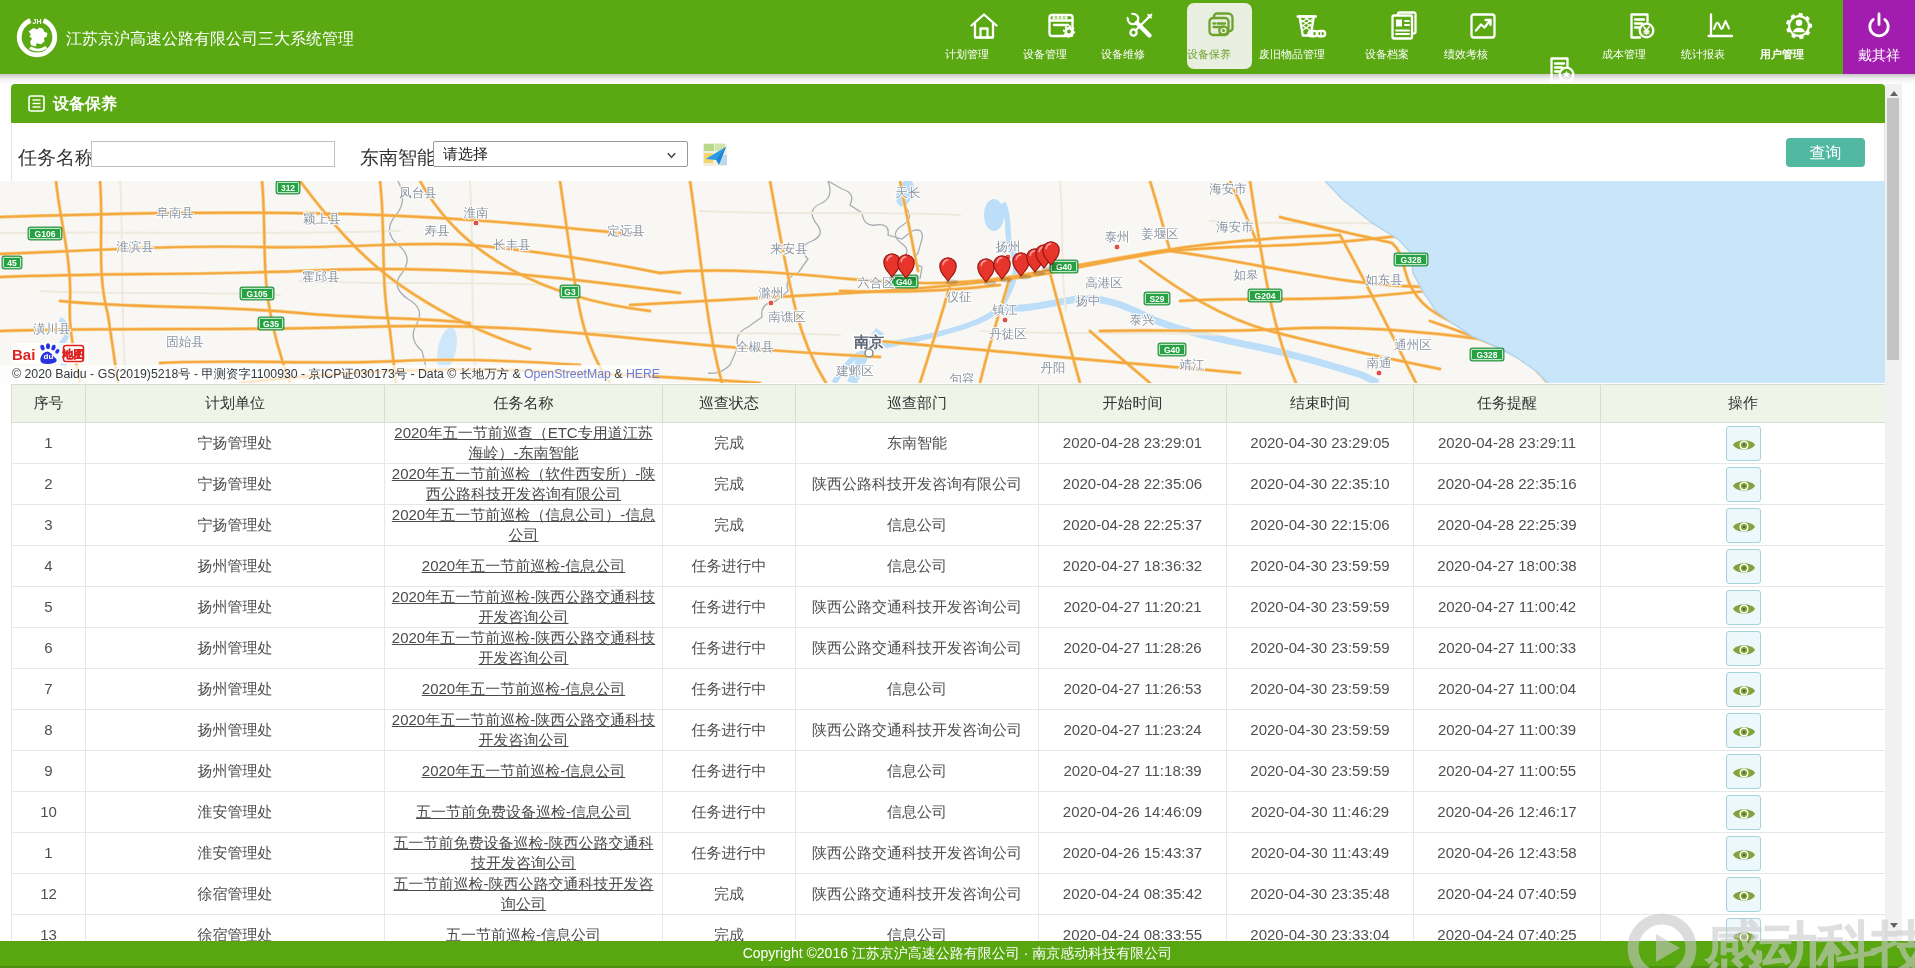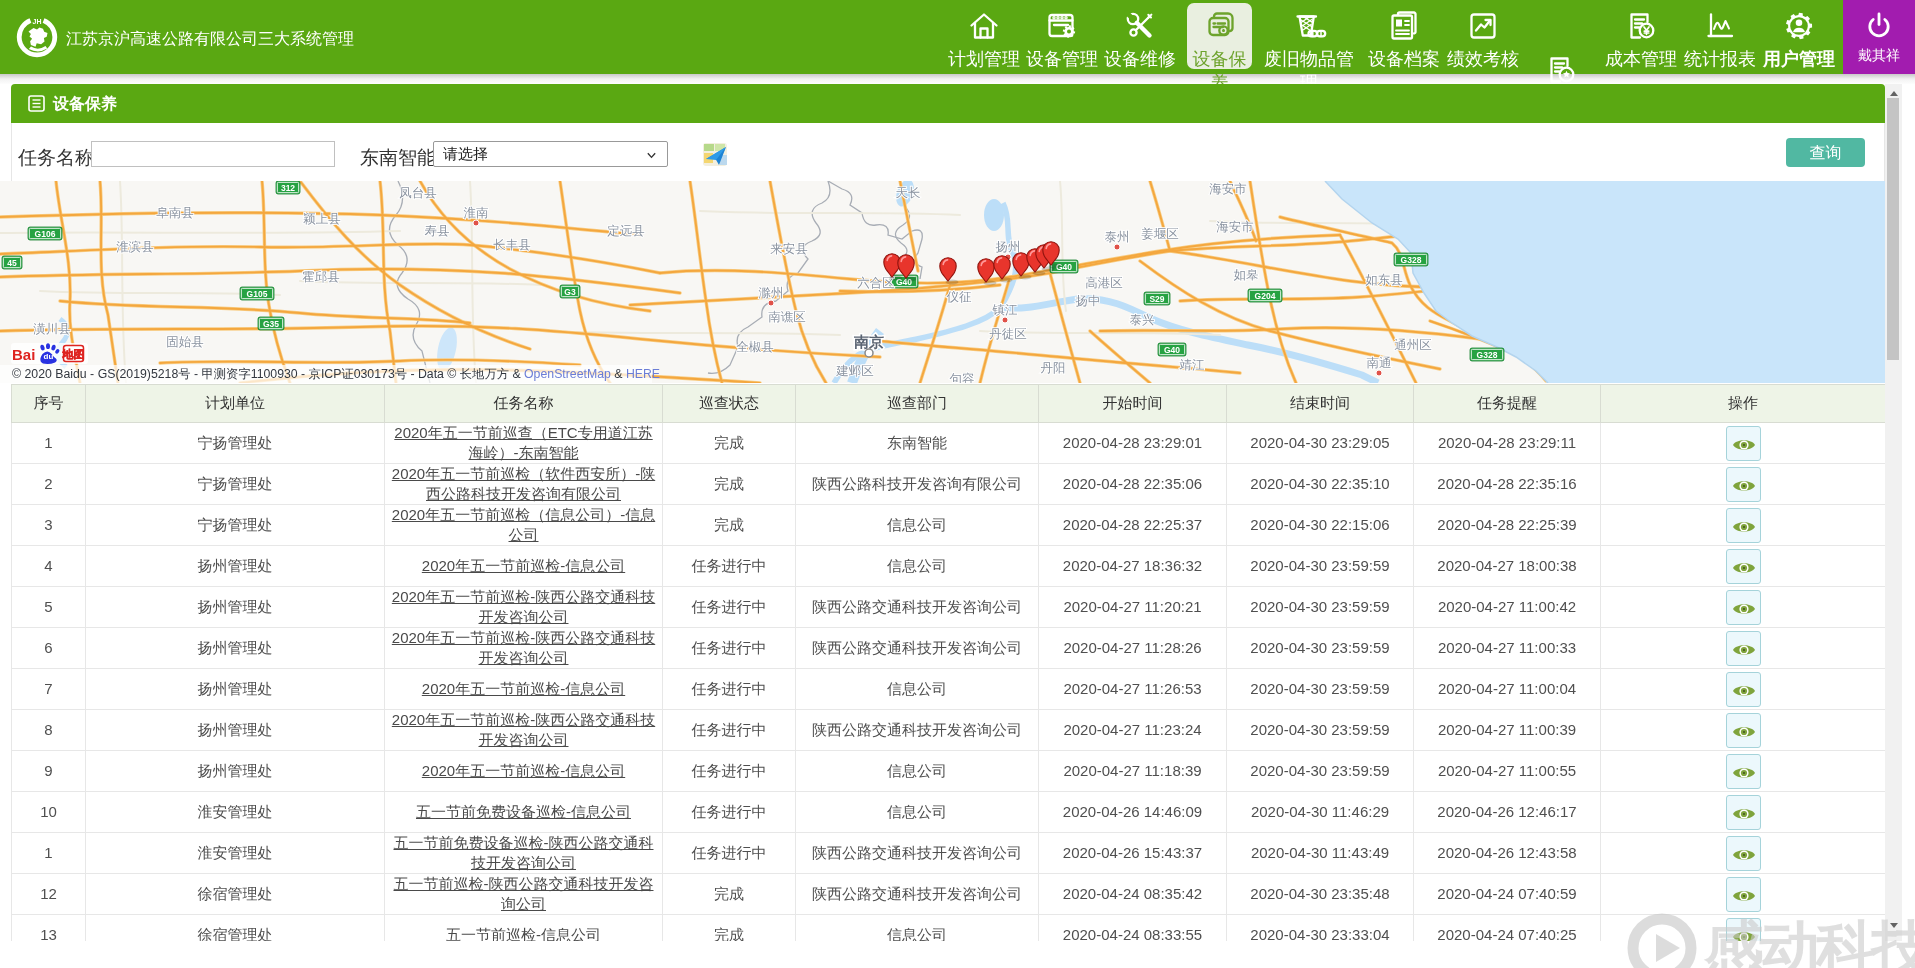--- a/index.html
+++ b/index.html
@@ -4,35 +4,35 @@
 <style>
 * { margin:0; padding:0; box-sizing:border-box; }
 html,body { width:1915px; height:968px; overflow:hidden; background:#fff;
   font-family:"Liberation Sans", sans-serif; }
 #stage { position:absolute; top:0; left:0; width:1915px; height:968px; overflow:hidden; }
 .header { position:absolute; top:0; left:0; width:1915px; height:74px; background:#5aa812; }
 .hshadow { position:absolute; top:74px; left:0; width:1915px; height:10px;
   background:linear-gradient(#c9c9c9, #f2f2f2 50%, #fdfdfd); }
 .logo { position:absolute; top:15px; left:15px; width:44px; height:44px; }
 .htitle { position:absolute; top:29px; left:66px; color:#fff; font-size:16px; }
-.nitem { position:absolute; top:0; height:74px; text-align:center; color:#fff; font-size:18px; }
+.nitem { position:absolute; top:0; height:74px; text-align:left; color:#fff; font-size:11px; }
 .nitem .ico { display:block; margin:8px auto 3px; }
 .nitem.active { background:#e9efe0; border-radius:7px; top:3px; height:66px; color:#6da32c; }
 .nitem.active .ico { margin-top:5px; }
 .usr { position:absolute; top:0; height:74px; background:#a21caf; color:#fff; text-align:center; font-size:14px; }
 .usr .ico { display:block; margin:8px auto 3px; }
 .pbar { position:absolute; top:84px; left:11px; width:1874px; height:39px; background:#5aa812;
   border-radius:4px 4px 0 0; color:#fff; }
 .pbar .pico { position:absolute; left:17px; top:11px; }
 .pbar .ptxt { position:absolute; left:42px; top:10px; font-size:16px; font-weight:bold; }
 .filter { position:absolute; top:123px; left:11px; width:1874px; height:58px; background:#fff;
   border-left:1px solid #e6e6e6; border-right:1px solid #e6e6e6; }
 .flabel { position:absolute; top:145px; font-size:19px; color:#333; }
 .finput { position:absolute; top:141px; left:91px; width:244px; height:26px; border:1px solid #c0c0c0; background:#fff; }
-.fselect { position:absolute; top:141px; left:433px; width:235px; height:26px; border:1px solid #999;
+.fselect { position:absolute; top:141px; left:433px; width:255px; height:26px; border:1px solid #999;
   border-radius:2px; background:#fff; font-size:15px; color:#222; padding-left:9px; line-height:24px; }
 .mapbtn { position:absolute; top:138px; left:699px; width:33px; height:33px; }
 .qbtn { position:absolute; top:138px; left:1786px; width:79px; height:29px; background:#51b8a2;
   border-radius:4px; color:#fff; font-size:16px; text-align:center; line-height:29px; }
 .map { position:absolute; top:181px; left:0; width:1885px; height:202px; overflow:hidden; background:#f8f7f4; }
 .twrap { position:absolute; top:384px; left:11px; width:1875px; height:557px; overflow:hidden; }
 table.grid { border-collapse:collapse; table-layout:fixed; width:1874px; font-size:15px; color:#4f4f4f; }
 table.grid th { background:#eef4e7; border:1px solid #d8dcd2; font-weight:normal; font-size:15px;
   color:#333; height:38px;margin-left:24px; }
 table.grid td { border:1px solid #e7e7e7; text-align:center; height:41px; padding:0 6px; line-height:20px; }
@@ -677,20 +677,21 @@
             <td><span class="eyebtn"><svg width="24" height="18" viewBox="0 0 24 18">
                   <path d="M1 9 C4.5 2.8 19.5 2.8 23 9 C19.5 15.2 4.5 15.2 1 9 Z" fill="#7fa43c"></path>
                   <circle cx="12" cy="9" r="4.6" fill="#fff"></circle>
                   <circle cx="12" cy="9" r="3.1" fill="#7fa43c"></circle>
                   <circle cx="12" cy="9" r="0.9" fill="#39481c"></circle>
                 </svg></span></td>
           </tr>
   </tbody>
       </table>
     </div>
+  <div class="footer">Copyright ©2016 江苏京沪高速公路有限公司 · 南京感动科技有限公司</div>
   <div class="sbar">
     <div class="arr" style="top:7px; left:4.5px; border-left:4px solid transparent; border-right:4px solid transparent; border-bottom:5px solid #636363;"></div>
     <div class="thumb"></div>
     <div class="arr" style="top:839px; left:4.5px; border-left:4px solid transparent; border-right:4px solid transparent; border-top:5px solid #636363;"></div>
   </div>
   <div class="wm"><svg width="310" height="78" viewBox="0 0 310 78">
 <g fill="none" stroke="#c6c6c6" stroke-width="11">
 <circle cx="40" cy="46" r="29"></circle>
 </g>
 <path d="M34 32 L58 46 L34 60 Z" fill="#c6c6c6"></path>

